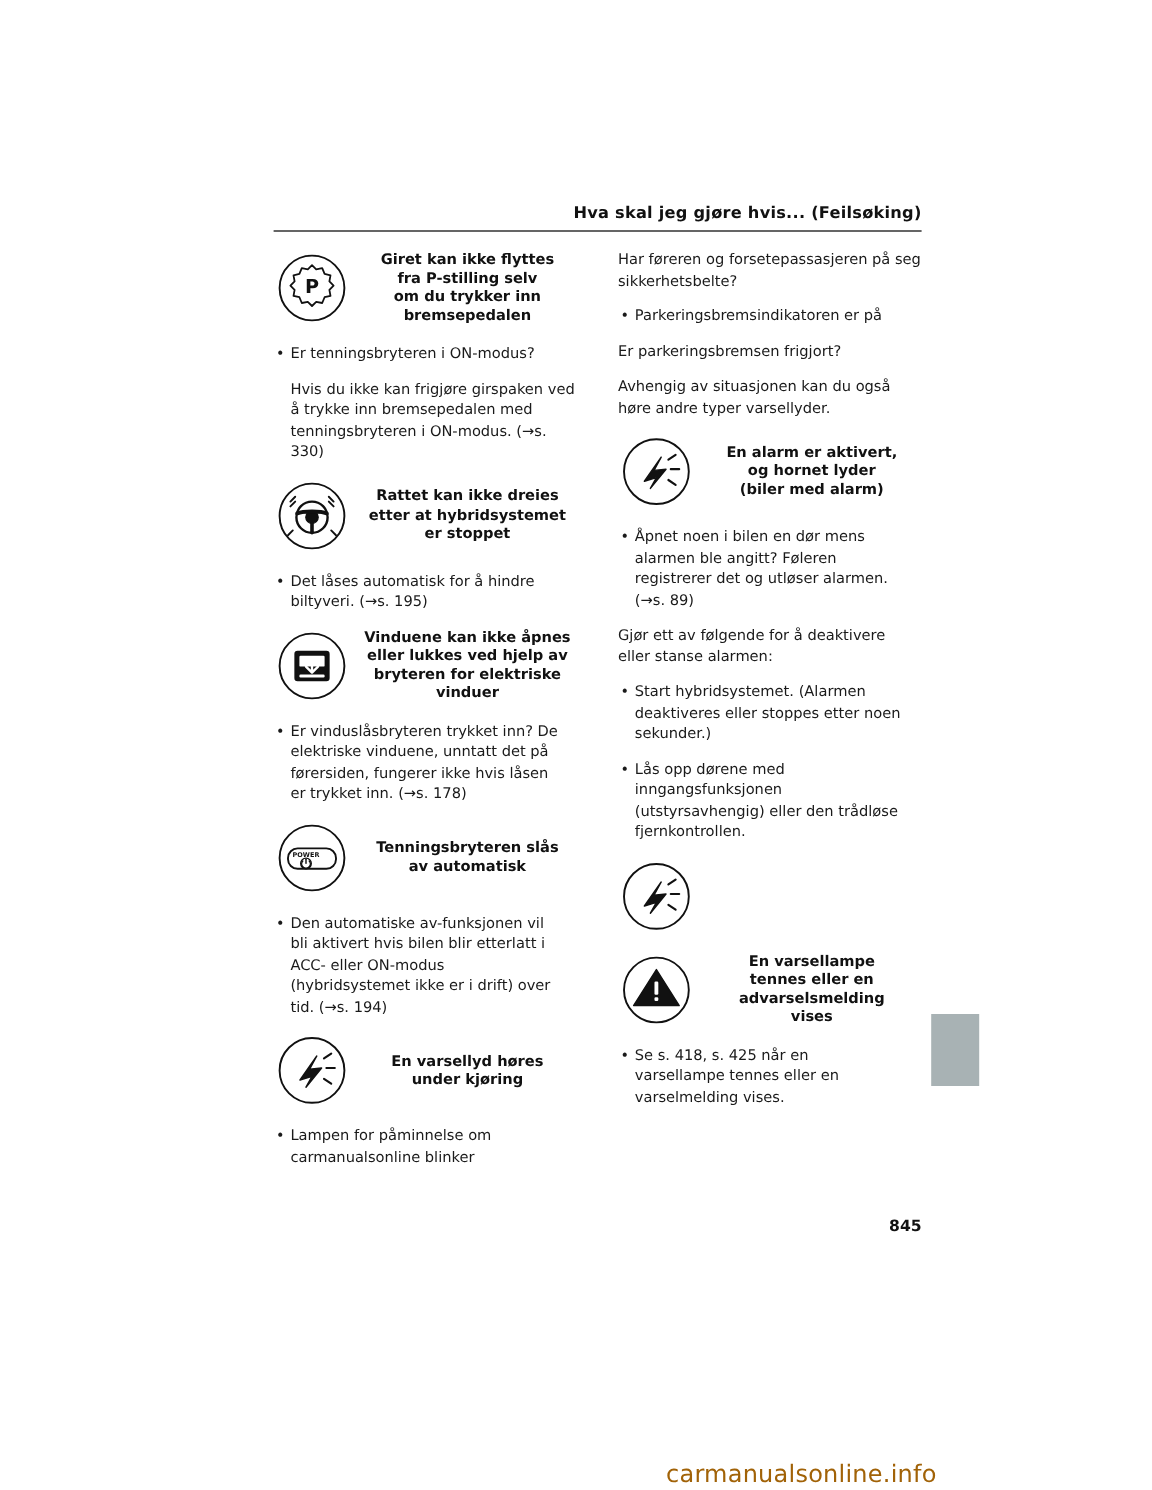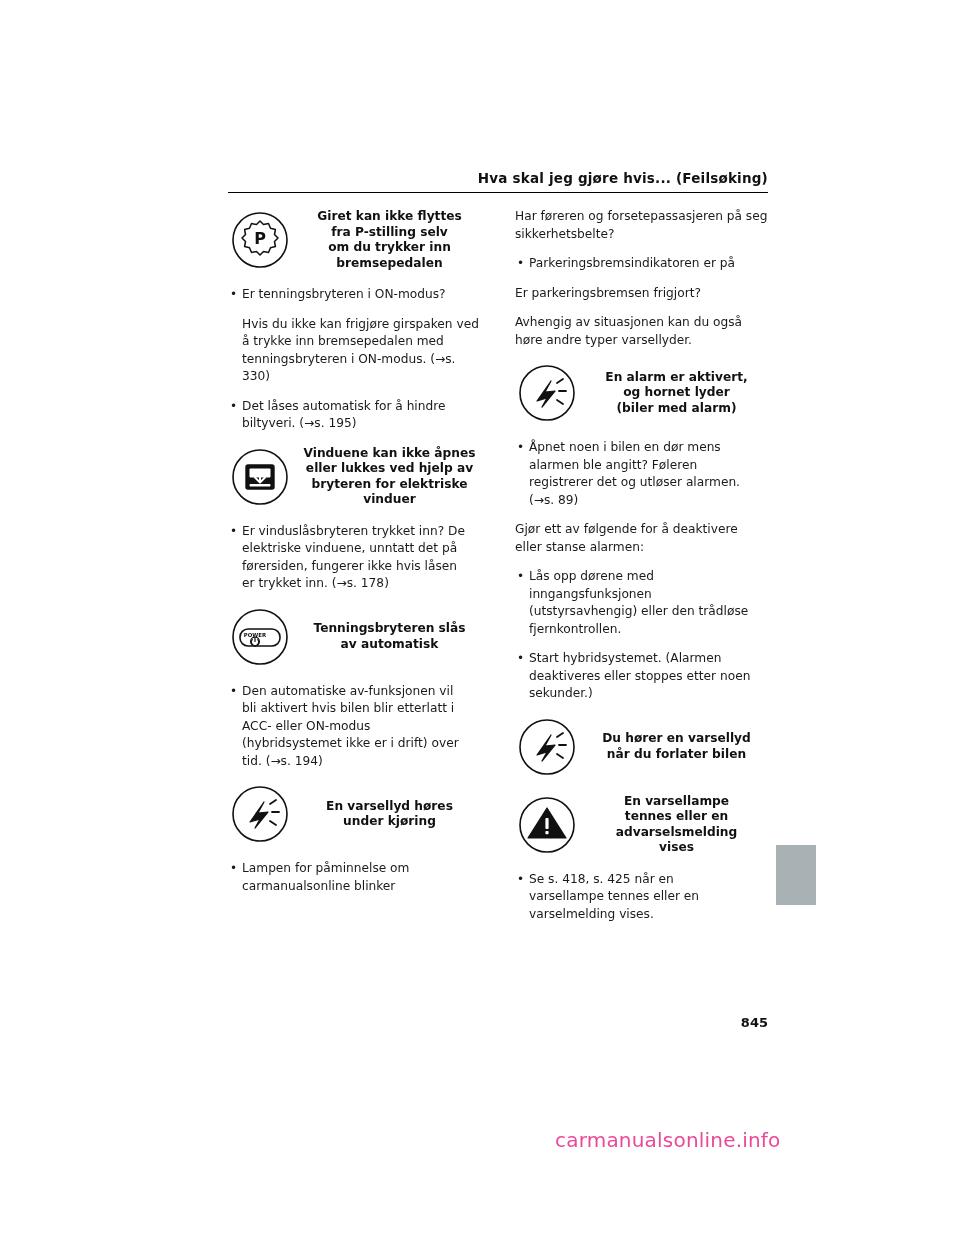--- a/index.html
+++ b/index.html
@@ -127,23 +127,23 @@
     top: 845px;
     width: 40px;
     height: 60px;
     background: #a8b2b4;
   }
 
   
   .watermark {
     position: absolute;
     left: 555px;
-    top: 1128px;
+    top: 1216px;
     font-size: 20px;
-    color: #ec4899;
+    color: #a16207;
     letter-spacing: 0.2px;
     font-family: "DejaVu Sans", "Liberation Sans", sans-serif;
   }
 </style>
 </head>
 <body>
 
 <div class="page">
 
   <div class="header">Hva skal jeg gjøre hvis... (Feilsøking)</div>
@@ -155,20 +155,36 @@
           <svg width="64" height="64" viewBox="0 0 64 64" class="icon-svg">
             <circle cx="32" cy="32" r="27" fill="none" stroke="#111" stroke-width="1.6"></circle>
             <path d="M32 13 L35.5 16.5 L40.5 15.5 L42.5 20.3 L47.4 21.5 L46.5 26.5 L50 30 L46.5 33.5 L47.4 38.5 L42.5 39.7 L40.5 44.5 L35.5 43.5 L32 47 L28.5 43.5 L23.5 44.5 L21.5 39.7 L16.6 38.5 L17.5 33.5 L14 30 L17.5 26.5 L16.6 21.5 L21.5 20.3 L23.5 15.5 L28.5 16.5 Z" fill="none" stroke="#111" stroke-width="1.5" stroke-linecap="round" stroke-linejoin="round"></path>
             <text x="32" y="36" font-size="16" font-family="DejaVu Sans, Liberation Sans, sans-serif" font-weight="bold" fill="#111" text-anchor="middle">P</text>
           </svg>
         </span>
         <div class="fig-caption">Giret kan ikke flyttes<br>fra P-stilling selv<br>om du trykker inn<br>bremsepedalen</div>
       </div>
       <div class="bullet">Er tenningsbryteren i ON-modus?</div>
       <div class="indent">Hvis du ikke kan frigjøre girspaken ved å trykke inn bremsepedalen med tenningsbryteren i ON-modus. (→s. 330)</div>
+      <div class="figure-block">
+        <span class="icon-box">
+          <svg width="64" height="64" viewBox="0 0 64 64" class="icon-svg">
+            <circle cx="32" cy="32" r="27" fill="none" stroke="#111" stroke-width="1.6"></circle>
+            <circle cx="32" cy="33" r="13" fill="none" stroke="#111" stroke-width="2"></circle>
+            <circle cx="32" cy="33" r="5.2" fill="#111" stroke="#111" stroke-width="1"></circle>
+            <path d="M19.6 30 C25 27.5, 39 27.5, 44.4 30" fill="#111" stroke="#111" stroke-width="3.2" stroke-linecap="round" stroke-linejoin="round"></path>
+            <path d="M32 38.2 L32 46" fill="none" stroke="#111" stroke-width="3" stroke-linecap="round" stroke-linejoin="round"></path>
+            <path d="M18 20 L14 24 M14 20 L18 16" fill="none" stroke="#111" stroke-width="1.6" stroke-linecap="round" stroke-linejoin="round"></path>
+            <path d="M46 20 L50 24 M50 20 L46 16" fill="none" stroke="#111" stroke-width="1.6" stroke-linecap="round" stroke-linejoin="round"></path>
+            <path d="M16 44 L12 48" fill="none" stroke="#111" stroke-width="1.6" stroke-linecap="round" stroke-linejoin="round"></path>
+            <path d="M48 44 L52 48" fill="none" stroke="#111" stroke-width="1.6" stroke-linecap="round" stroke-linejoin="round"></path>
+          </svg>
+        </span>
+        <div class="fig-caption">Rattet kan ikke dreies<br>etter at hybridsystemet<br>er stoppet</div>
+      </div>
       <div class="bullet">Det låses automatisk for å hindre biltyveri. (→s. 195)</div>
       <div class="figure-block">
         <span class="icon-box">
           <svg width="64" height="64" viewBox="0 0 64 64" class="icon-svg">
             <circle cx="32" cy="32" r="27" fill="none" stroke="#111" stroke-width="1.6"></circle>
             <rect x="18" y="20" width="28" height="24" fill="#111" rx="2" stroke="#111" stroke-width="1.4"></rect>
             <rect x="21.5" y="23.5" width="21" height="9" fill="#fff" rx="1" stroke="none" stroke-width="1.4"></rect>
             <path d="M32 25 L32 37 M27 32.5 L32 37.5 L37 32.5" fill="none" stroke="#fff" stroke-width="2" stroke-linecap="round" stroke-linejoin="round"></path>
             <rect x="21.5" y="39" width="21" height="2.6" fill="#fff" rx="1" stroke="none" stroke-width="1.4"></rect>
           </svg>
@@ -212,31 +228,30 @@
           <svg width="64" height="64" viewBox="0 0 64 64" class="icon-svg">
             <circle cx="32" cy="32" r="27" fill="none" stroke="#111" stroke-width="1.6"></circle>
             <path d="M22 40 L36 20 L30 31 L40 30 L27 46 L32 37 Z" fill="#111" stroke="#111" stroke-width="1.2" stroke-linecap="round" stroke-linejoin="round"></path>
             <path d="M42 22 L48 18 M44 30 L51 30 M42 39 L48 43" fill="none" stroke="#111" stroke-width="1.8" stroke-linecap="round" stroke-linejoin="round"></path>
           </svg>
         </span>
         <div class="fig-caption">En alarm er aktivert,<br>og hornet lyder<br>(biler med alarm)</div>
       </div>
       <div class="bullet">Åpnet noen i bilen en dør mens alarmen ble angitt? Føleren registrerer det og utløser alarmen. (→s. 89)</div>
       <div class="para">Gjør ett av følgende for å deaktivere eller stanse alarmen:</div>
+      <div class="bullet">Start hybridsystemet. (Alarmen deaktiveres eller stoppes etter noen sekunder.)</div>
       <div class="bullet">Lås opp dørene med inngangsfunksjonen (utstyrsavhengig) eller den trådløse fjernkontrollen.</div>
-      <div class="bullet">Start hybridsystemet. (Alarmen deaktiveres eller stoppes etter noen sekunder.)</div>
       <div class="figure-block">
         <span class="icon-box">
           <svg width="64" height="64" viewBox="0 0 64 64" class="icon-svg">
             <circle cx="32" cy="32" r="27" fill="none" stroke="#111" stroke-width="1.6"></circle>
             <path d="M22 40 L36 20 L30 31 L40 30 L27 46 L32 37 Z" fill="#111" stroke="#111" stroke-width="1.2" stroke-linecap="round" stroke-linejoin="round"></path>
             <path d="M42 22 L48 18 M44 30 L51 30 M42 39 L48 43" fill="none" stroke="#111" stroke-width="1.8" stroke-linecap="round" stroke-linejoin="round"></path>
           </svg>
         </span>
-        <div class="fig-caption">Du hører en varsellyd<br>når du forlater bilen</div>
       </div>
       <div class="figure-block">
         <span class="icon-box">
           <svg width="64" height="64" viewBox="0 0 64 64" class="icon-svg">
             <circle cx="32" cy="32" r="27" fill="none" stroke="#111" stroke-width="1.6"></circle>
             <path d="M32 15 L51 45 L13 45 Z" fill="#111" stroke="#111" stroke-width="1.2" stroke-linecap="round" stroke-linejoin="round"></path>
             <rect x="30.4" y="25" width="3.2" height="11" fill="#fff" rx="1" stroke="none" stroke-width="1.4"></rect>
             <rect x="30.4" y="38" width="3.2" height="3.2" fill="#fff" rx="1" stroke="none" stroke-width="1.4"></rect>
           </svg>
         </span>

